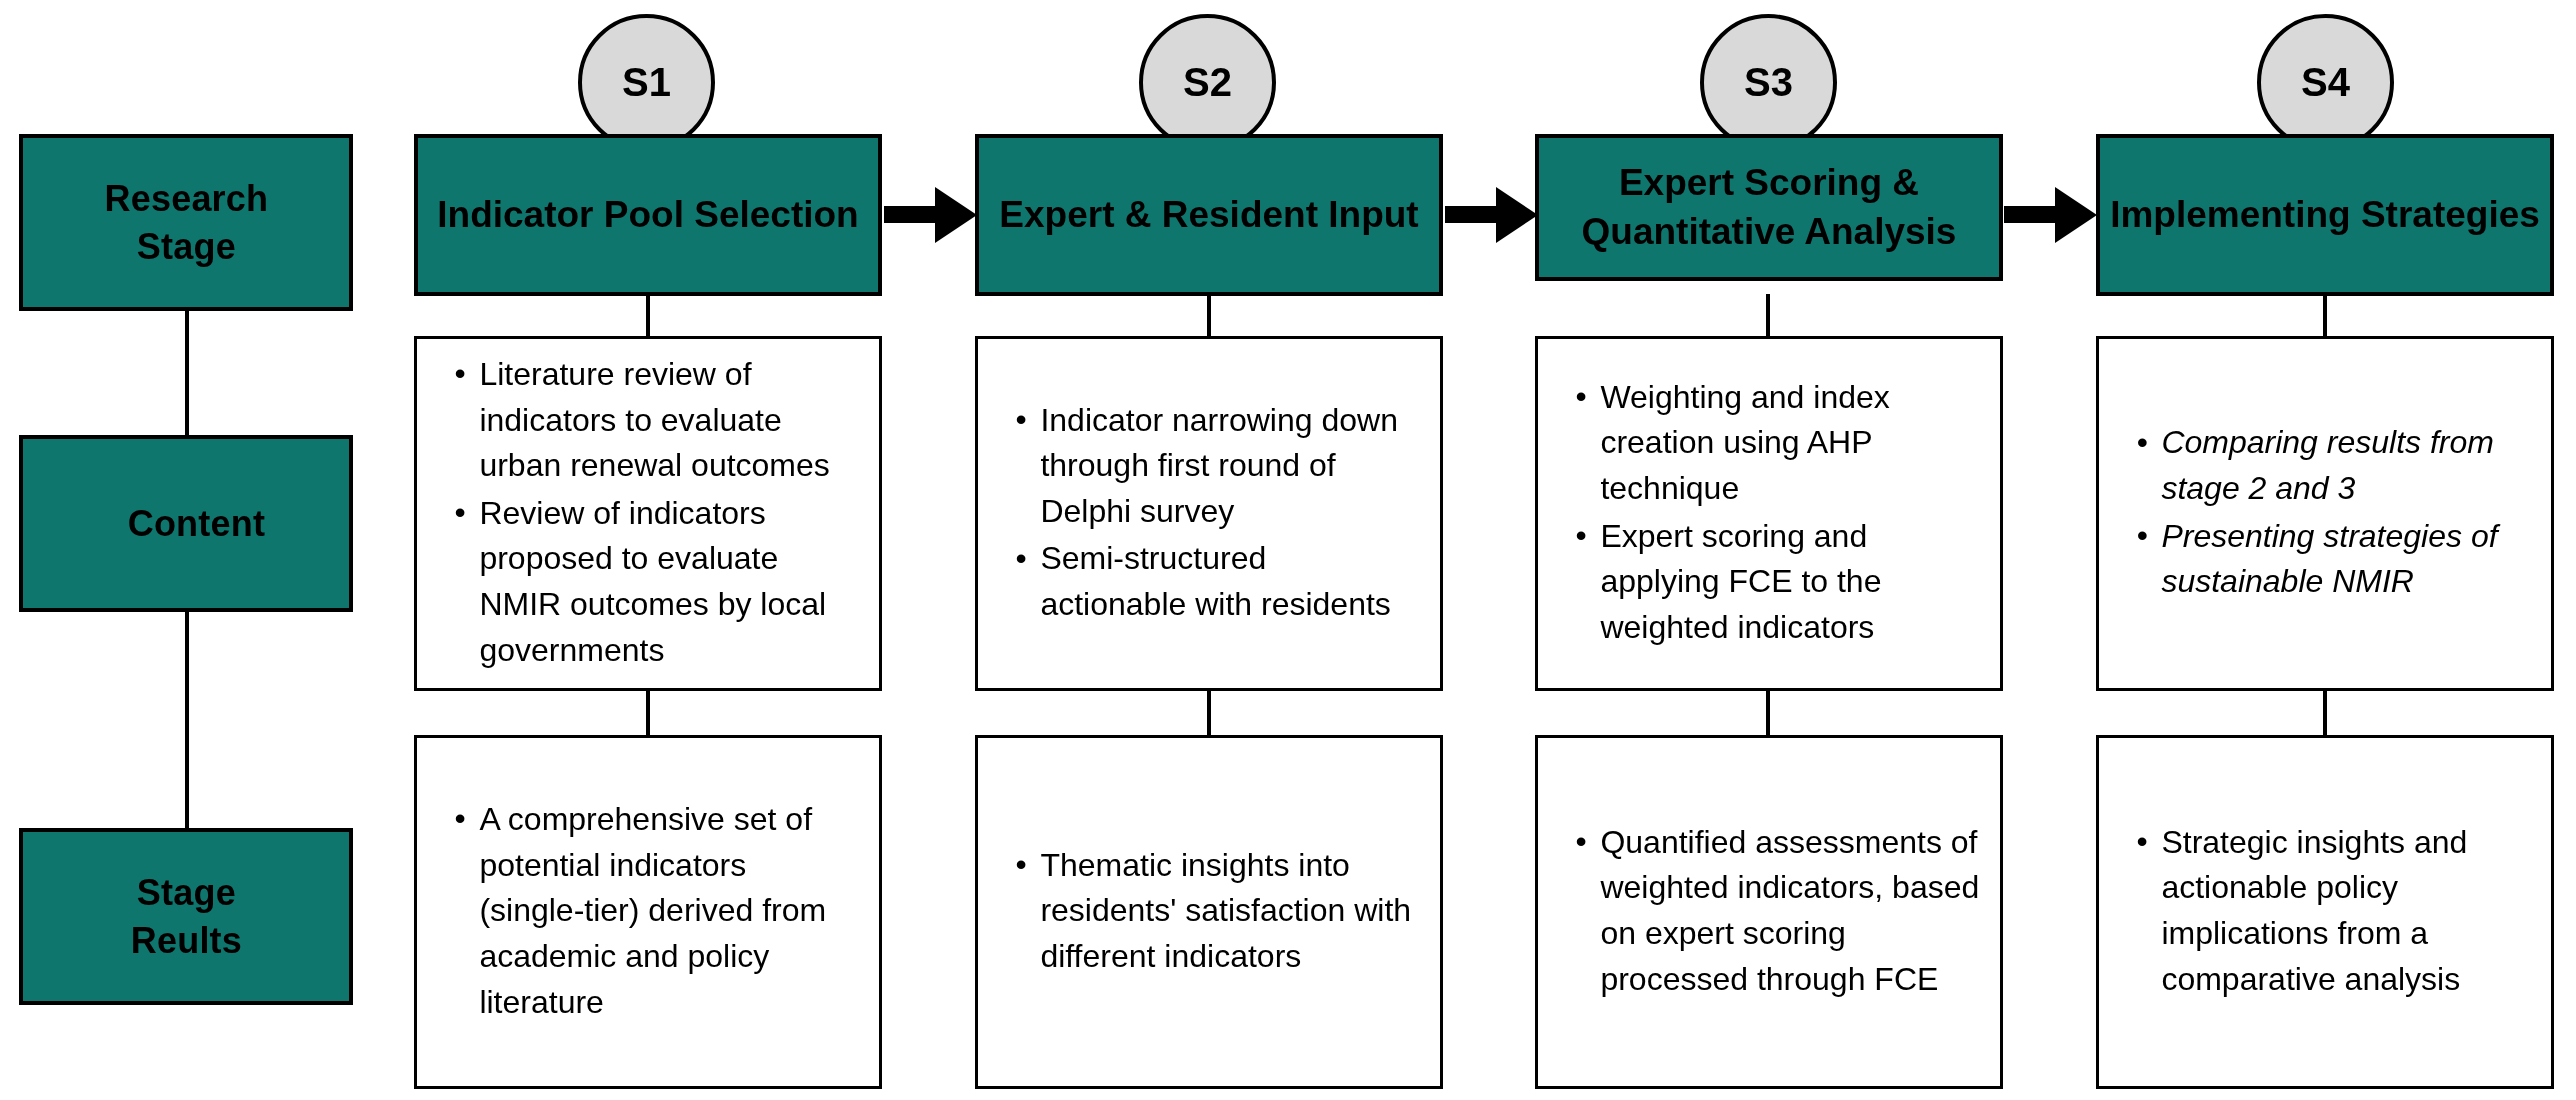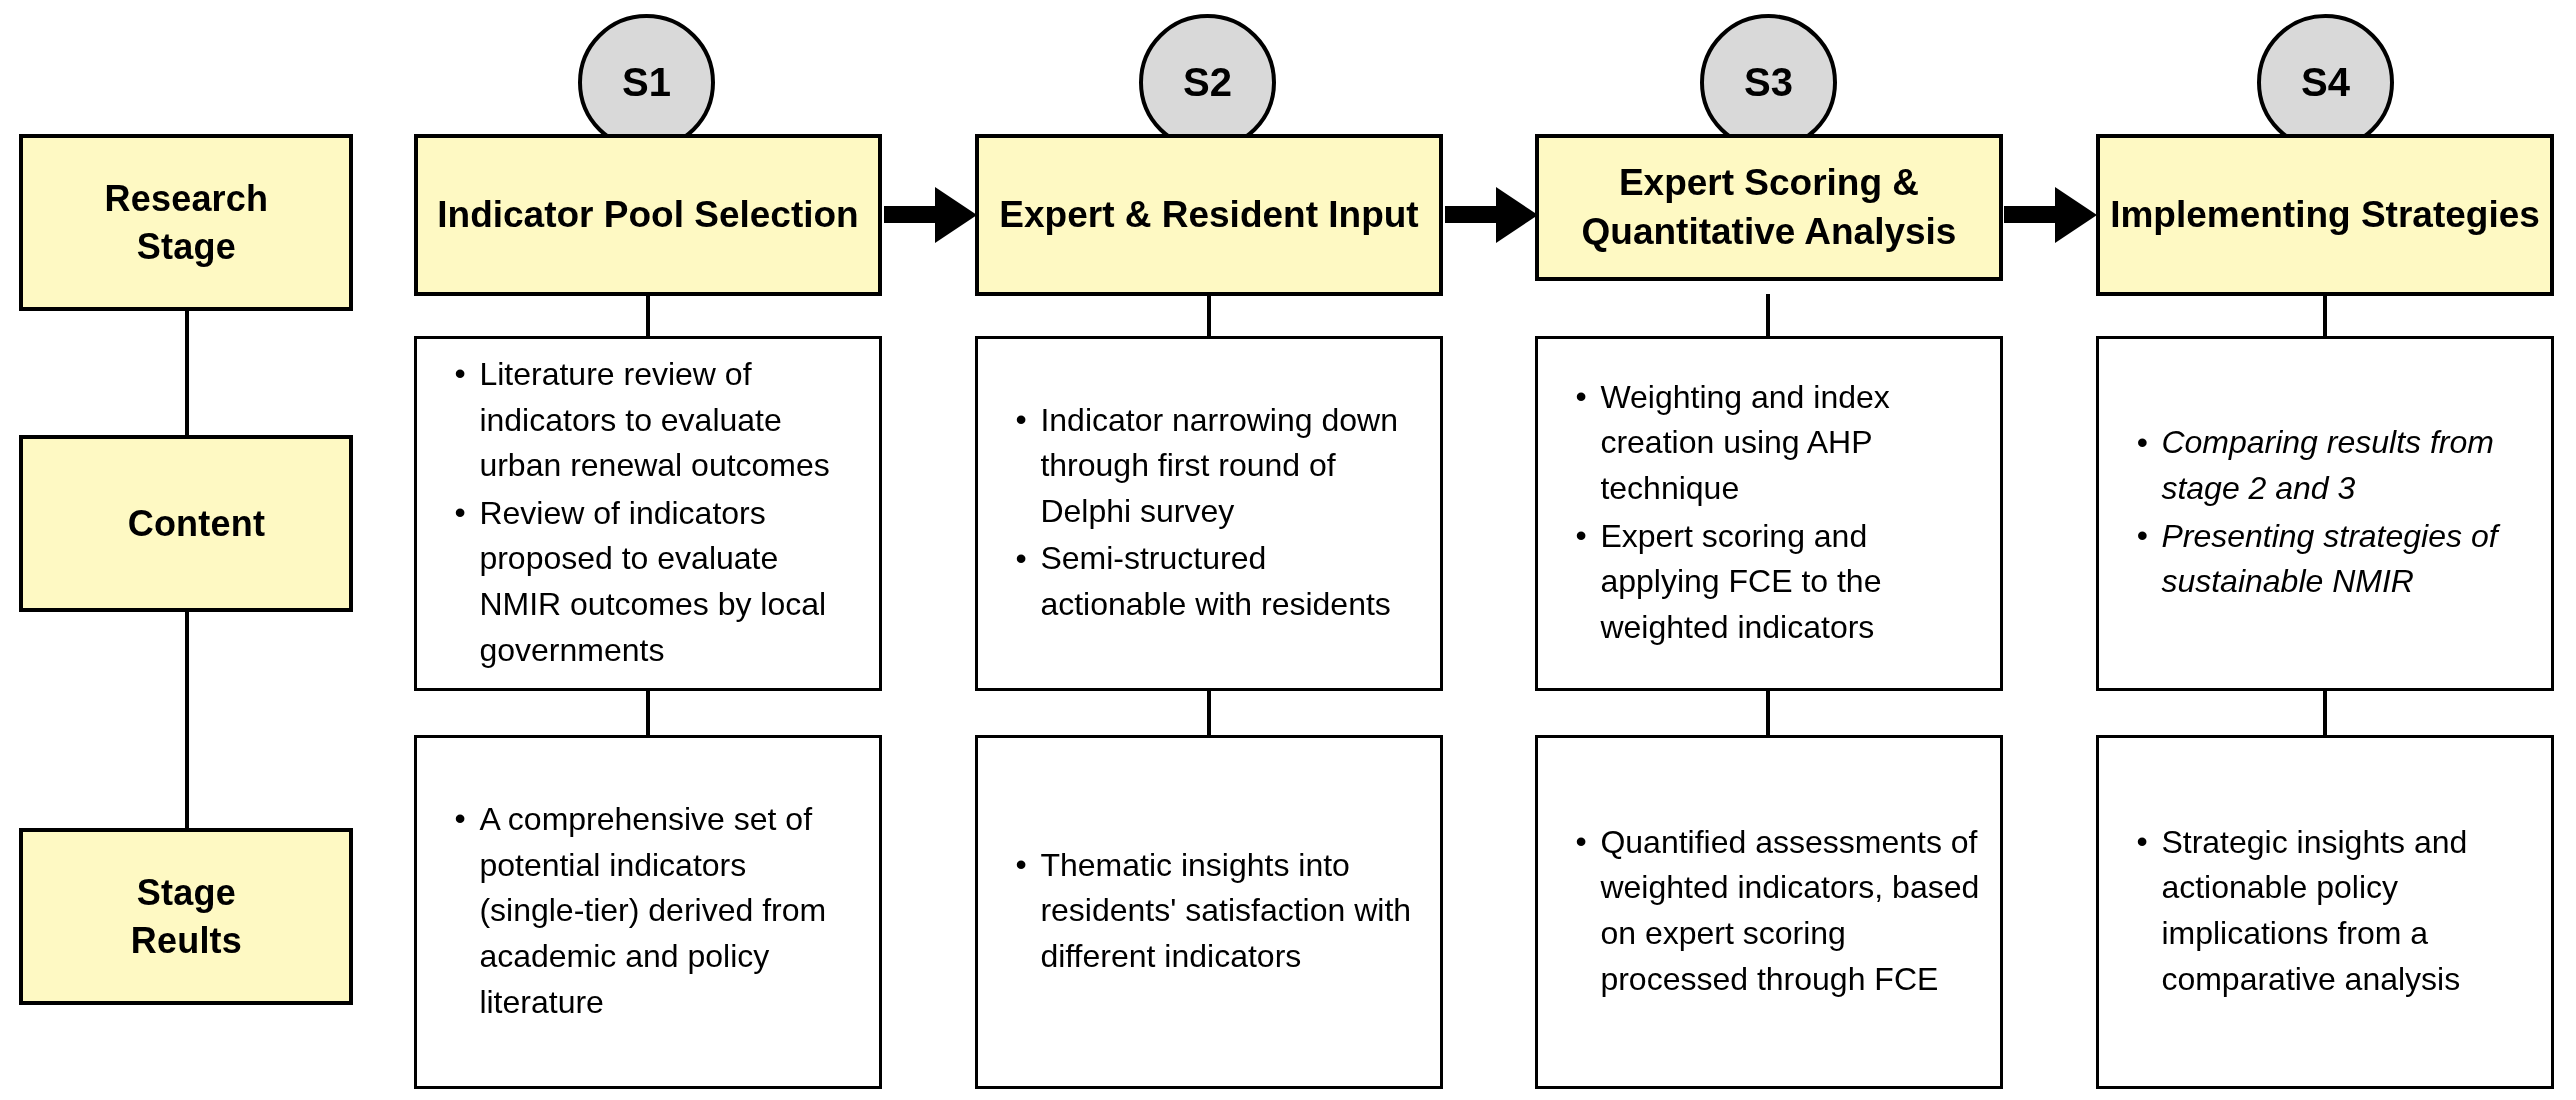--- a/index.html
+++ b/index.html
@@ -26,21 +26,21 @@
     position: absolute;
     box-sizing: border-box;
     border: 4.7px solid #000000;
     display: flex;
     align-items: center;
     justify-content: center;
     text-align: center;
   }
 
   .shaded {
-    background: #fef9c3;
+    background: #0f766e;
   }
 
   
   .spine-box {
     font-weight: bold;
     font-size: 36px;
     line-height: 1.32;
     color: #000000;
     letter-spacing: 0.2px;
   }

